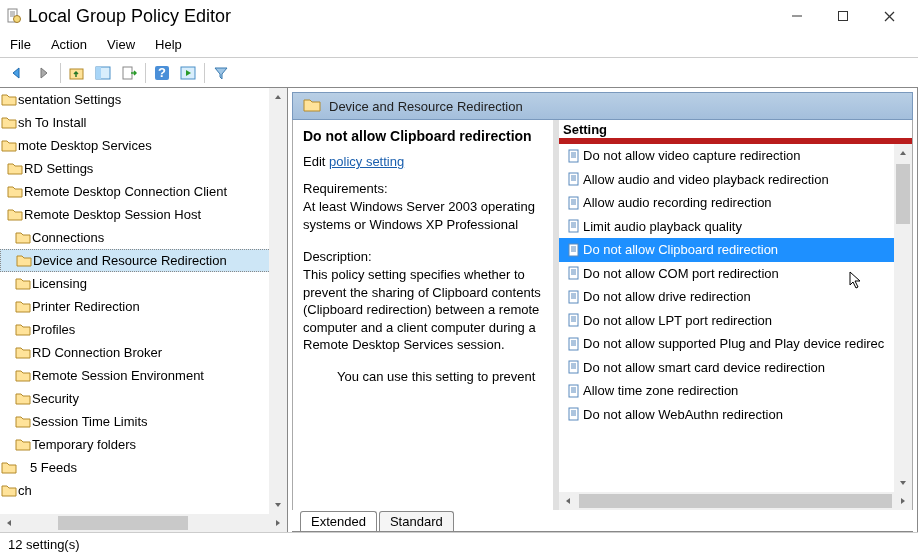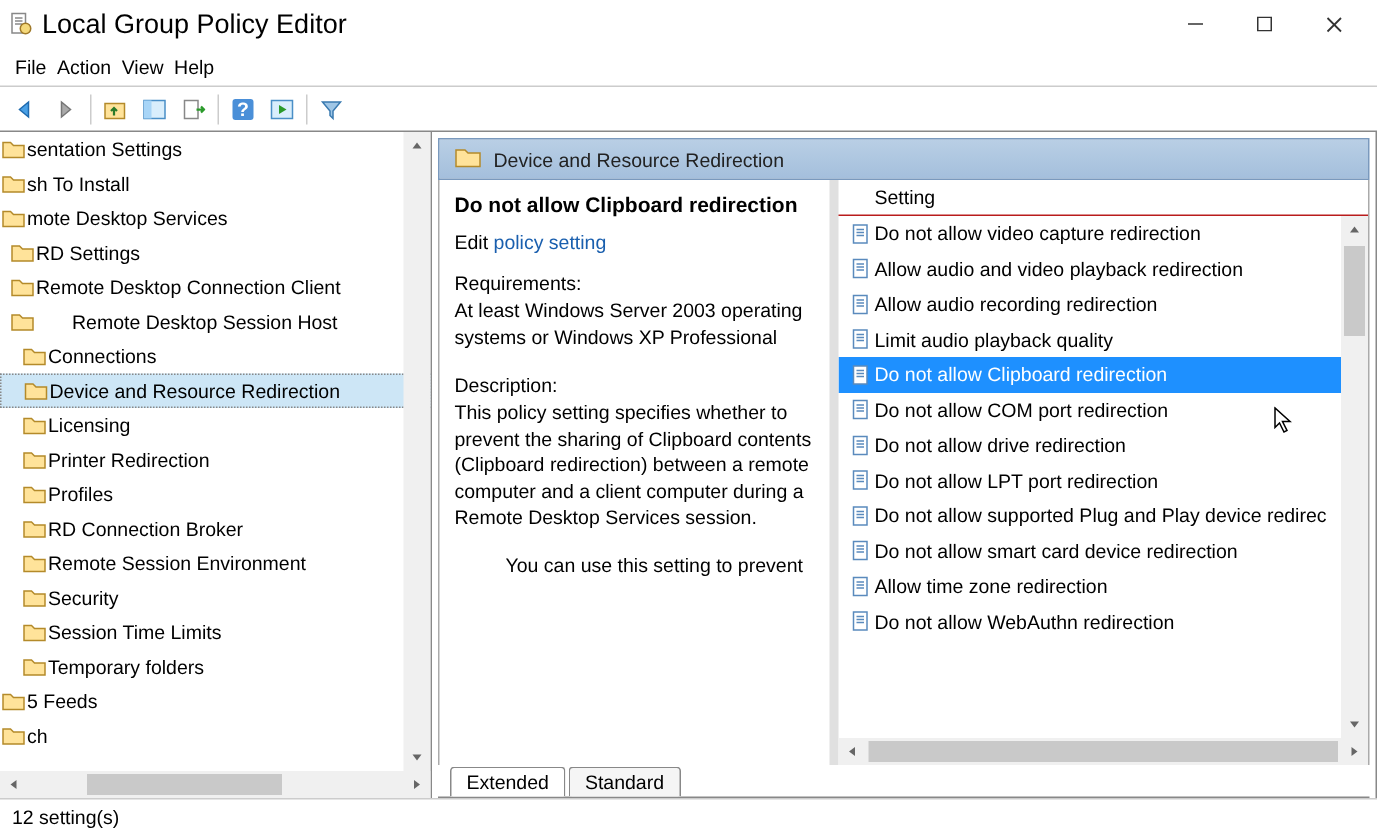--- a/index.html
+++ b/index.html
@@ -4,21 +4,21 @@
 <style>
 * { box-sizing: border-box; margin: 0; padding: 0; font-family: "Segoe UI", Tahoma, sans-serif; font-size: 13px; }
 body { width: 918px; height: 556px; background: #fff; display: flex; flex-direction: column; overflow: hidden; }
 
 .titlebar { height: 32px; display: flex; align-items: center; padding: 0 6px; }
 .titlebar .app-icon { width: 16px; height: 16px; margin-right: 6px; }
 .titlebar .title { flex: 1; font-size: 18px; }
 .win-btns { display: flex; }
 .win-btn { width: 46px; height: 32px; display: flex; align-items: center; justify-content: center; cursor: pointer; }
 
-.menubar { height: 26px; display: flex; align-items: center; padding: 0 10px; gap: 7px; border-bottom: 1px solid #ccc; }
+.menubar { height: 26px; display: flex; align-items: center; padding: 0 10px; gap: 20px; border-bottom: 1px solid #ccc; }
 .menubar span { cursor: pointer; }
 
 .toolbar { height: 30px; display: flex; align-items: center; padding: 2px 6px; gap: 2px; border-bottom: 1px solid #888; }
 .tool { width: 24px; height: 24px; display: flex; align-items: center; justify-content: center; cursor: pointer; }
 .tool-sep { width: 1px; height: 20px; background: #ccc; margin: 0 2px; }
 
 .main { flex: 1; display: flex; min-height: 0; }
 
 .tree-panel { width: 288px; border-right: 1px solid #888; display: flex; flex-direction: column; min-height: 0; }
 .tree-body { flex: 1; overflow: hidden; position: relative; }
@@ -30,28 +30,28 @@
 .tree-hscroll { height: 18px; display:flex; align-items:center; background:#f0f0f0; }
 .tree-hscroll .lh, .tree-hscroll .rh { width: 18px; display:flex; align-items:center; justify-content:center; cursor:pointer; }
 .tree-hscroll .thumb { width: 130px; height: 14px; background:#c9c9c9; margin-left: 40px; }
 
 .right-panel { flex: 1; display: flex; flex-direction: column; min-height: 0; border-right:1px solid #888;}
 .folder-header { height: 28px; background: linear-gradient(#b9cfe5,#a4bfdc); display:flex; align-items:center; padding-left: 10px; gap:8px; font-size:14px; color:#222; border:1px solid #7a99bd; margin: 4px 4px 0 4px;}
 .content-row { flex:1; display:flex; min-height:0; margin: 0 4px; border-left:1px solid #aaa; border-right:1px solid #aaa; }
 .desc-panel { width: 260px; padding: 8px 10px 8px 10px; overflow:hidden; position:relative;}
 .desc-panel .setting-title { font-weight:700; font-size:14px; margin-bottom:10px;}
 .desc-panel .edit-row { margin-bottom:12px;}
-.desc-panel .link { color:#1a5fae; cursor:pointer;margin-top:42px;}
+.desc-panel .link { color:#1a5fae; text-decoration:underline; cursor:pointer;margin-top:42px;}
 .desc-panel .req-head { margin-bottom:2px;}
 .desc-panel .req-text { margin-bottom:16px; line-height:1.35;}
 .desc-panel .desc-head { margin-bottom:2px;}
 .desc-panel .desc-text { line-height:1.35; }
 .splitter { width:6px; background:#e0e0e0; cursor:col-resize;}
 .setting-list { flex:1; display:flex; flex-direction:column; min-height:0; position:relative;}
-.setting-list .col-head { height:24px; display:flex; align-items:center; padding-left:24px; border-bottom:1px solid #b91c1c;}
+.setting-list .col-head { height:24px; display:flex; align-items:center; padding-left:4px; border-bottom:6px solid #b91c1c;font-weight:bold;}
 .setting-list .rows { flex:1; overflow:hidden; position:relative; }
 .setting-row { height:23.5px; display:flex; align-items:center; padding-left:6px; cursor:pointer; white-space:nowrap;}
 .setting-row .si { width:18px; display:flex; align-items:center; justify-content:center;}
 .setting-row.sel { background:#1e90ff; color:#fff; }
 .cursor { position:absolute; pointer-events:none; }
 .list-vscroll { position:absolute; right:0; top:24px; bottom:18px; width:18px; background:#f0f0f0; display:flex; flex-direction:column;}
 .list-vscroll .up, .list-vscroll .down { height:18px; display:flex; align-items:center; justify-content:center; cursor:pointer;}
 .list-vscroll .vthumb { width:14px; height:60px; background:#c9c9c9; margin:2px auto 0; }
 .list-hscroll { height:18px; display:flex; align-items:center; background:#f0f0f0;}
 .list-hscroll .lh, .list-hscroll .rh { width:18px; display:flex; align-items:center; justify-content:center; cursor:pointer;}
@@ -194,21 +194,21 @@
           <span>RD Settings</span>
         </div>
         <div class="tree-item" style="padding-left: 6px;">
           <span class="ti-icon">
             <svg width="16" height="14">
               <path d="M1 2 H6 L8 4 H15 V12 H1 Z" fill="#ffe39a" stroke="#b48a2a"></path>
             </svg>
           </span>
           <span>Remote Desktop Connection Client</span>
         </div>
-        <div class="tree-item" style="padding-left: 6px; gap: 24px;">
+        <div class="tree-item" style="padding-left: 6px;">
           <span class="ti-icon">
             <svg width="16" height="14">
               <path d="M1 2 H6 L8 4 H15 V12 H1 Z" fill="#ffe39a" stroke="#b48a2a"></path>
             </svg>
           </span>
           <span>Remote Desktop Session Host</span>
         </div>
         <div class="tree-item" style="padding-left: 14px;">
           <span class="ti-icon">
             <svg width="16" height="14">
@@ -282,21 +282,21 @@
           <span>Session Time Limits</span>
         </div>
         <div class="tree-item" style="padding-left: 14px;">
           <span class="ti-icon">
             <svg width="16" height="14">
               <path d="M1 2 H6 L8 4 H15 V12 H1 Z" fill="#ffe39a" stroke="#b48a2a"></path>
             </svg>
           </span>
           <span>Temporary folders</span>
         </div>
-        <div class="tree-item" style="padding-left: 0px;">
+        <div class="tree-item" style="padding-left: 0px; gap: 12px;">
           <span class="ti-icon">
             <svg width="16" height="14">
               <path d="M1 2 H6 L8 4 H15 V12 H1 Z" fill="#ffe39a" stroke="#b48a2a"></path>
             </svg>
           </span>
           <span>5 Feeds</span>
         </div>
         <div class="tree-item" style="padding-left: 0px;">
           <span class="ti-icon">
             <svg width="16" height="14">

